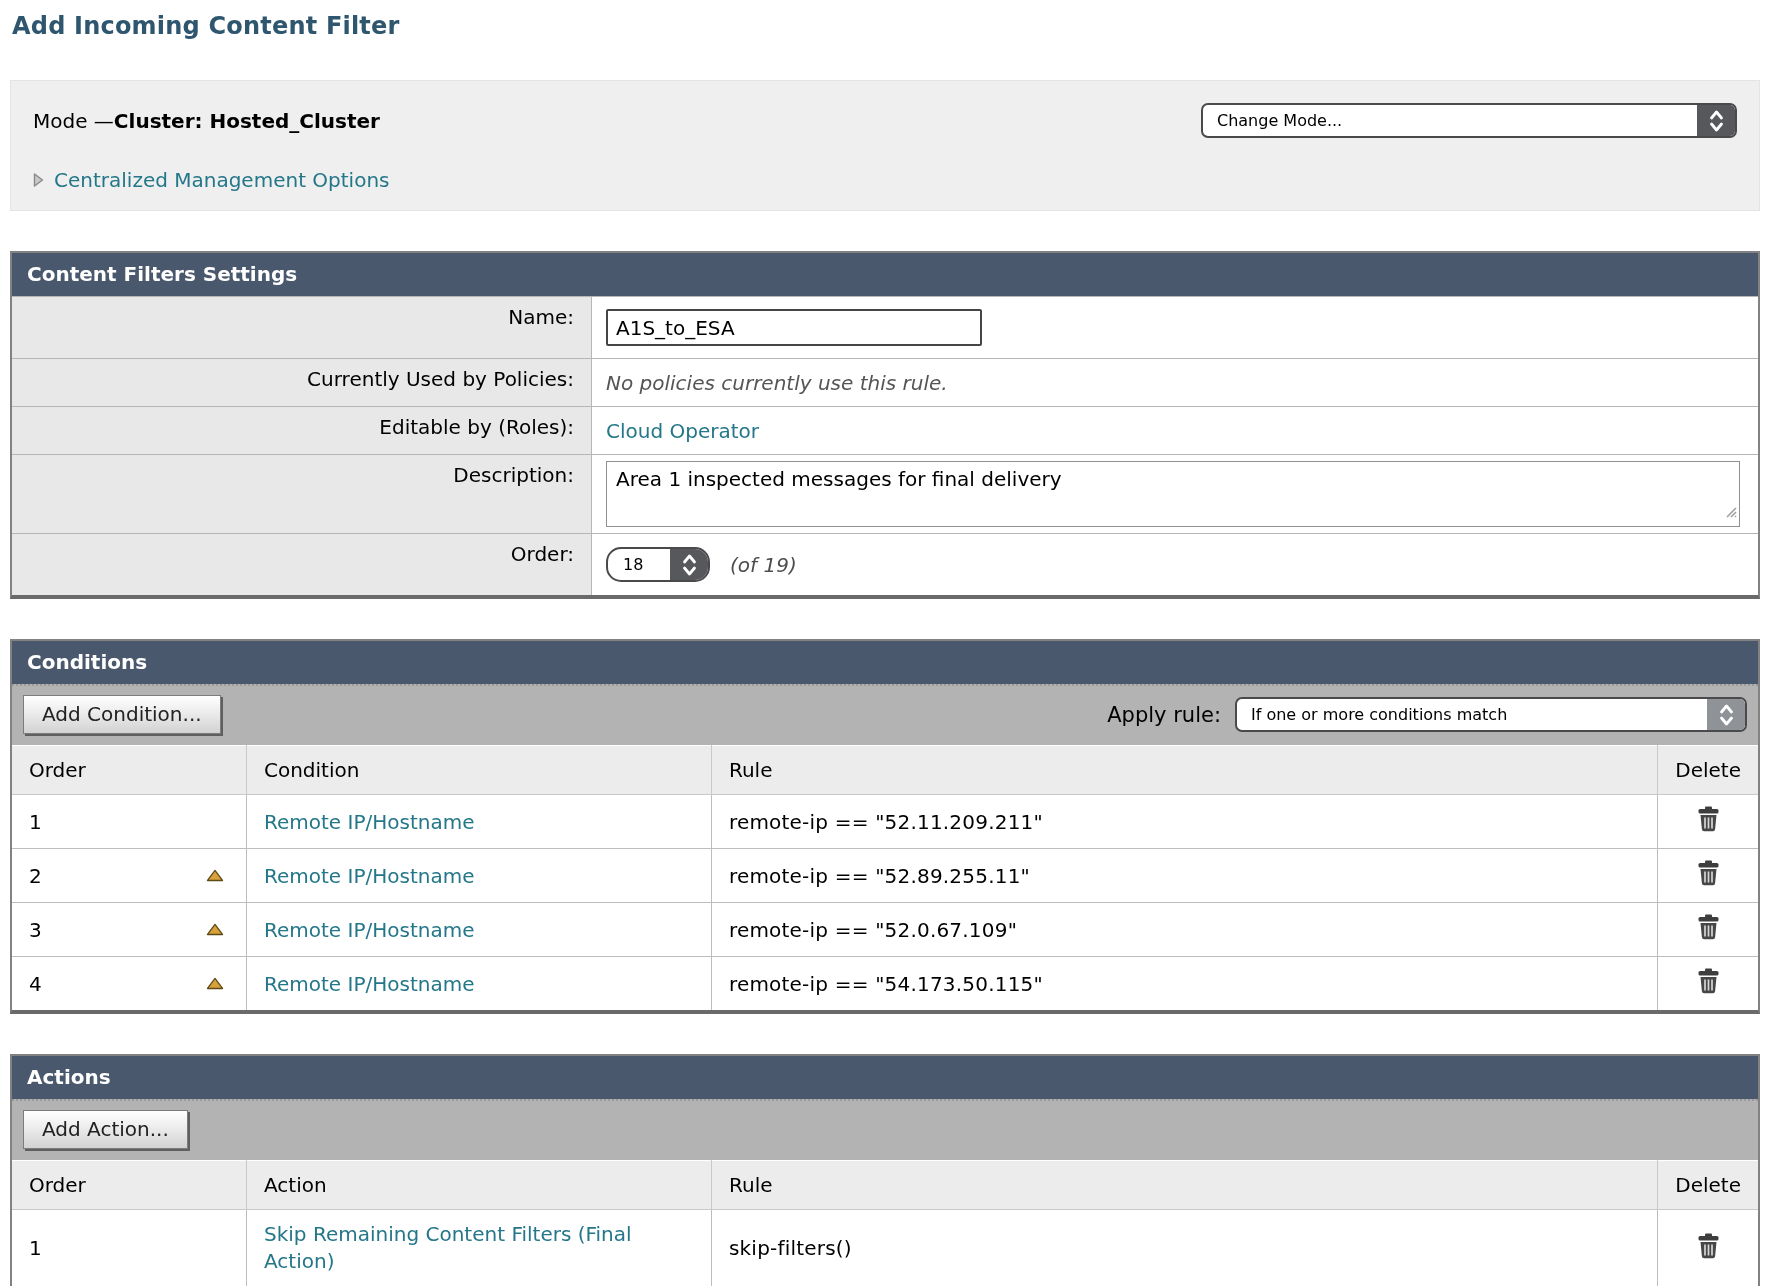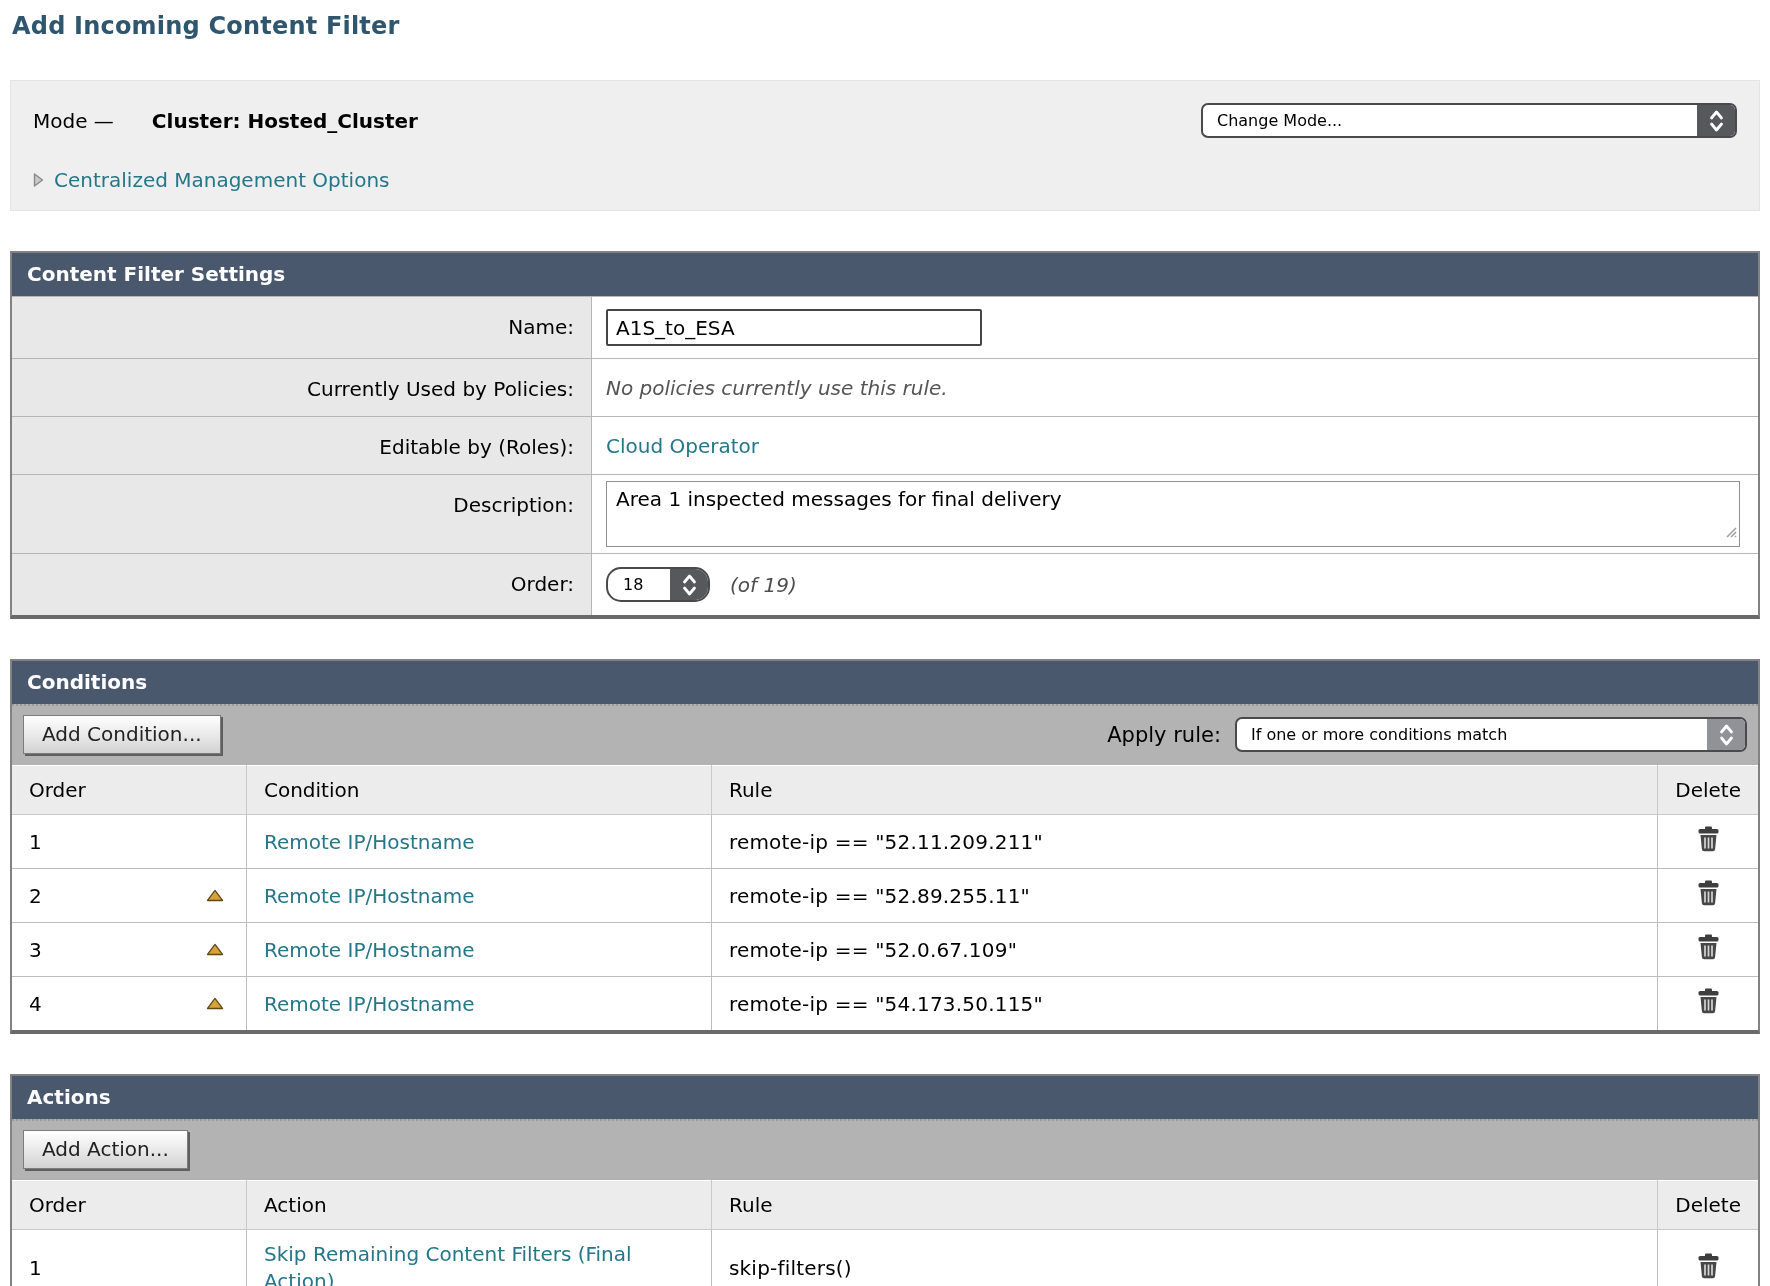--- a/index.html
+++ b/index.html
@@ -21,21 +21,21 @@
 
   
   .mode-box {
     background: #efefef;
     border: 1px solid #e4e4e4;
     padding: 22px 22px 18px 22px;
     margin-bottom: 40px;
   }
   .mode-row { display: flex; align-items: center; justify-content: space-between; }
   .mode-text { font-size: 20px; }
-  .mode-text .bold { font-weight: bold; margin-left: 38px; }
+  .mode-text .bold { font-weight: bold; }
   .mgmt-row { display: flex; align-items: center; gap: 10px; margin-top: 30px; }
   a.link { color: #247789; text-decoration: none; cursor: pointer; }
   .mgmt-row a.link { font-size: 20px; }
 
   
   .select {
     display: inline-flex;
     align-items: stretch;
     background: #ffffff;
     border: 2px solid #4a4a4c;
@@ -81,21 +81,21 @@
   }
 
   
   .form-row { display: flex; border-top: 1px solid #b6b6b6; }
   .form-row:first-of-type { border-top: none; }
   .form-label {
     width: 580px;
     background: #e8e8e8;
     text-align: right;
     font-size: 20px;
-    padding: 18px 17px 15px 10px;
+    padding: 8px 17px 15px 10px;
     border-right: 1px solid #b6b6b6;
     flex-shrink: 0;
   }
   .form-value {
     flex: 1;
     background: #fff;
     padding: 10px 14px;
     display: flex;
     align-items: center;
     font-size: 20px;
@@ -211,21 +211,21 @@
       <span class="disclosure">
         <svg width="11" height="16" viewBox="0 0 11 16">
             <polygon points="1.5,2 9.5,8 1.5,14" fill="#c9c9c9" stroke="#8a8a8a" stroke-width="1.4" stroke-linejoin="round"></polygon>
           </svg>
       </span>
       <a class="link">Centralized Management Options</a>
     </div>
   </div>
 
   <section class="panel">
-    <div class="panel-header">Content Filter Settings</div>
+    <div class="panel-header">Content Filters Settings</div>
 
     <div class="form-row">
       <div class="form-label">Name:</div>
       <div class="form-value row-pad-name">
         <input class="text-input" type="text" value="A1S_to_ESA" style="">
       </div>
     </div>
 
     <div class="form-row">
       <div class="form-label">Currently Used by Policies:</div>

